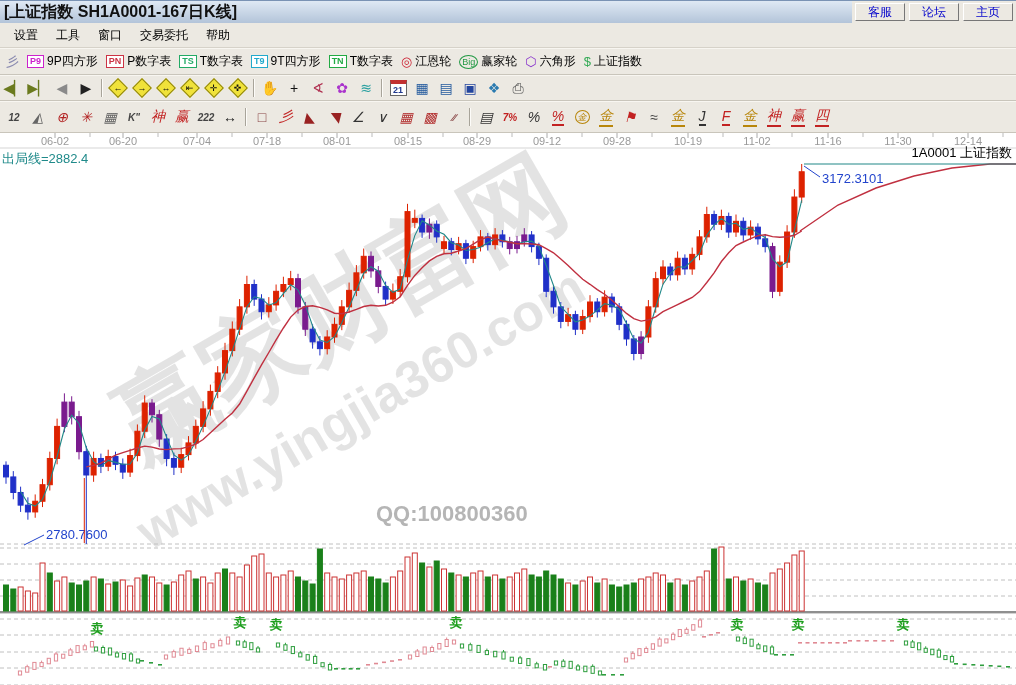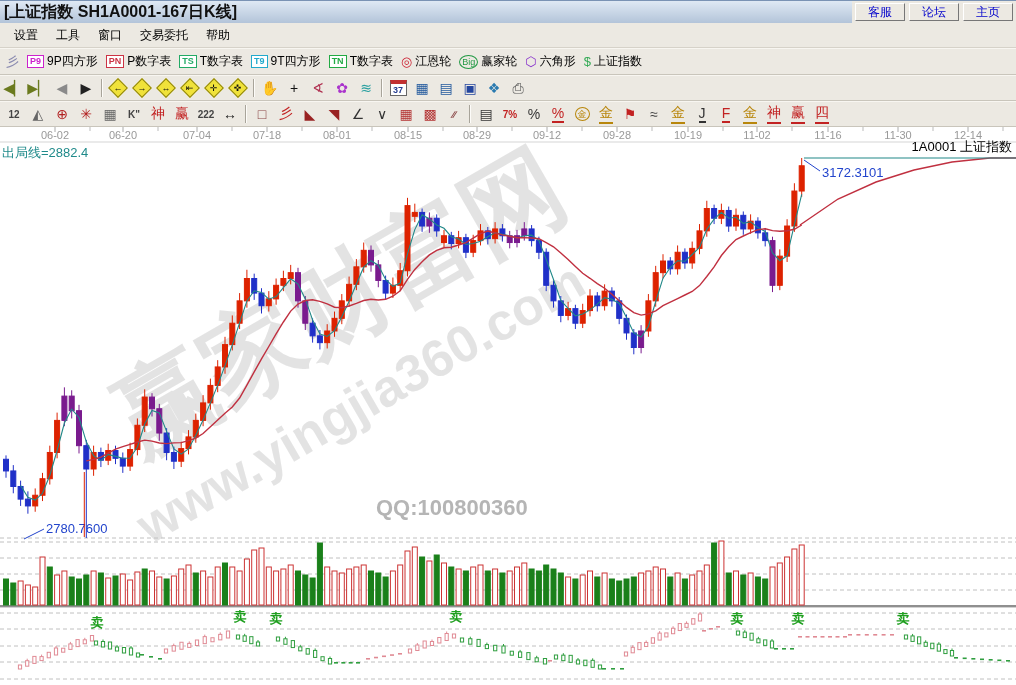--- a/index.html
+++ b/index.html
@@ -13,21 +13,21 @@
   .titlebtns { display:flex; align-items:center; padding:0 3px; gap:4px; background:#ece9e2; }
   .titlebtns button { width:50px; height:18px; font-size:12px; color:#0000cc;
                       background:#ece9e2; border:1px solid; border-color:#fff #777 #777 #fff; cursor:pointer; }
 
   .menubar { height:25px; display:flex; align-items:center; gap:2px; padding:0 6px;
              background:#ece9e2; border-bottom:1px solid #d6d2c9; }
   .menubar .mi { font-size:12px; padding:3px 8px; color:#000; cursor:default; }
 
   .toolbar { display:flex; align-items:center; background:#ece9e2; padding:0 2px;
              border-top:1px solid #f8f6f1; border-bottom:1px solid #c9c5bb; }
-  .tb1 { height:27px; } .tb2 { height:26px; } .tb3 { height:26px; }
+  .tb1 { height:27px; } .tb2 { height:26px; } .tb3 { height:32px;font-style:italic; }
   .tbtn { display:inline-flex; align-items:center; gap:3px; height:22px; padding:0 4px;
           font-size:12px; color:#000; cursor:pointer; white-space:nowrap; }
   .badge { font-size:9px; font-weight:bold; line-height:11px; padding:0 2px; border:1px solid currentColor;
            background:#fff; }
   .circ { border:1px solid currentColor; border-radius:50%; padding:0 2px; font-size:9px; line-height:12px; }
   .glyph { font-size:13px; line-height:14px; }
   .vsep { width:0; height:18px; border-left:1px solid #a8a49a; border-right:1px solid #fdfcf9; margin:0 3px; }
   .ibtn { display:inline-flex; align-items:center; justify-content:center; width:24px; height:22px;
           font-size:14px; cursor:pointer; }
   .ibtn.small { font-size:10px; font-weight:bold; }
@@ -157,21 +157,21 @@
         <span style="color: rgb(176, 48, 80);">∢</span>
       </span>
       <span class="ibtn">
         <span style="color: rgb(170, 51, 204);">✿</span>
       </span>
       <span class="ibtn">
         <span style="color: rgb(42, 160, 160);">≋</span>
       </span>
       <span class="vsep"></span>
       <span class="ibtn">
-        <span class="cal">37</span>
+        <span class="cal">21</span>
       </span>
       <span class="ibtn">
         <span style="color: rgb(35, 90, 158);">▦</span>
       </span>
       <span class="ibtn">
         <span style="color: rgb(35, 90, 158);">▤</span>
       </span>
       <span class="ibtn">
         <span style="color: rgb(35, 69, 158);">▣</span>
       </span>

